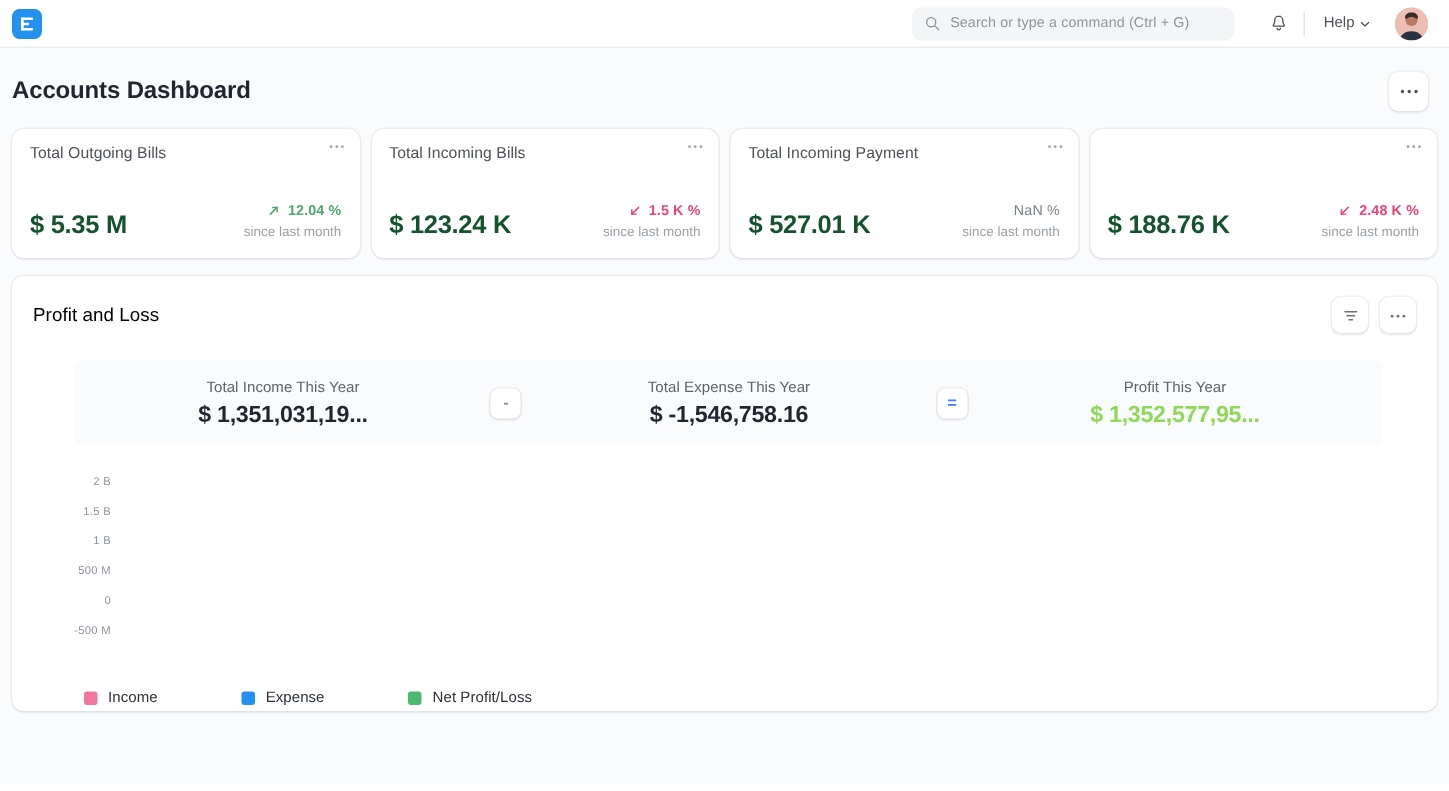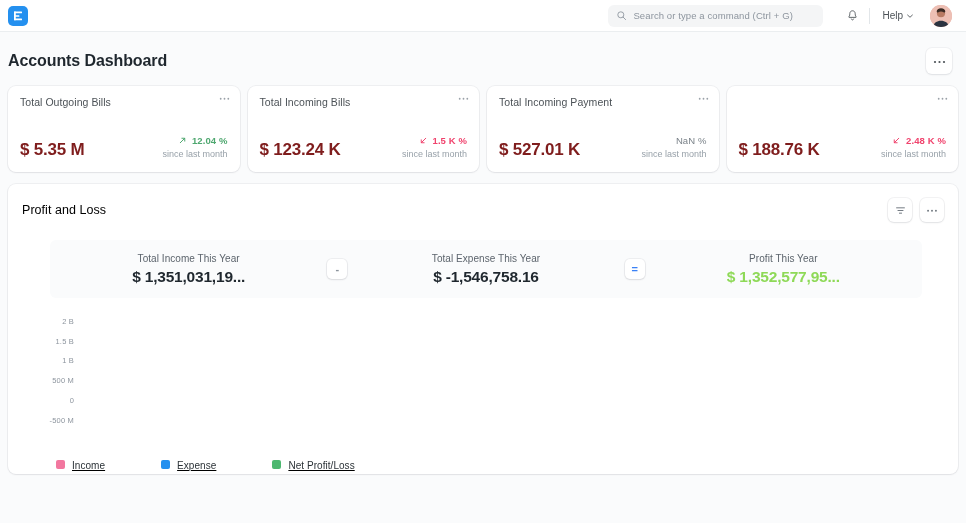--- a/index.html
+++ b/index.html
@@ -138,21 +138,21 @@
   }
   .kpi-bottom {
     margin-top: auto;
     display: flex;
     align-items: flex-end;
     justify-content: space-between;
   }
   .kpi-value {
     font-size: 17px;
     font-weight: bold;
-    color: #7f1d1d;
+    color: #14532d;
     letter-spacing: -.2px;
     white-space: nowrap;
   }
   .kpi-delta-wrap {
     text-align: right;
     padding-bottom: 1px;
   }
   .kpi-delta {
     display: flex;
     align-items: center;
@@ -296,24 +296,24 @@
   .legend {
     position: absolute;
     left: 48px;
     bottom: 3px;
     display: flex;
     gap: 0;
     align-items: center;
   }
   .legend-item {
     display: flex;
+    align-items: center;
     gap: 7px;
     margin-right: 56px;
     cursor: pointer;
-    text-decoration: underline;
   }
   .legend-swatch {
     width: 9px; height: 9px;
     border-radius: 2px;
     flex: none;
   }
   .legend-label {
     font-size: 10px;
     color: #2b3237;
     letter-spacing: .05px;

